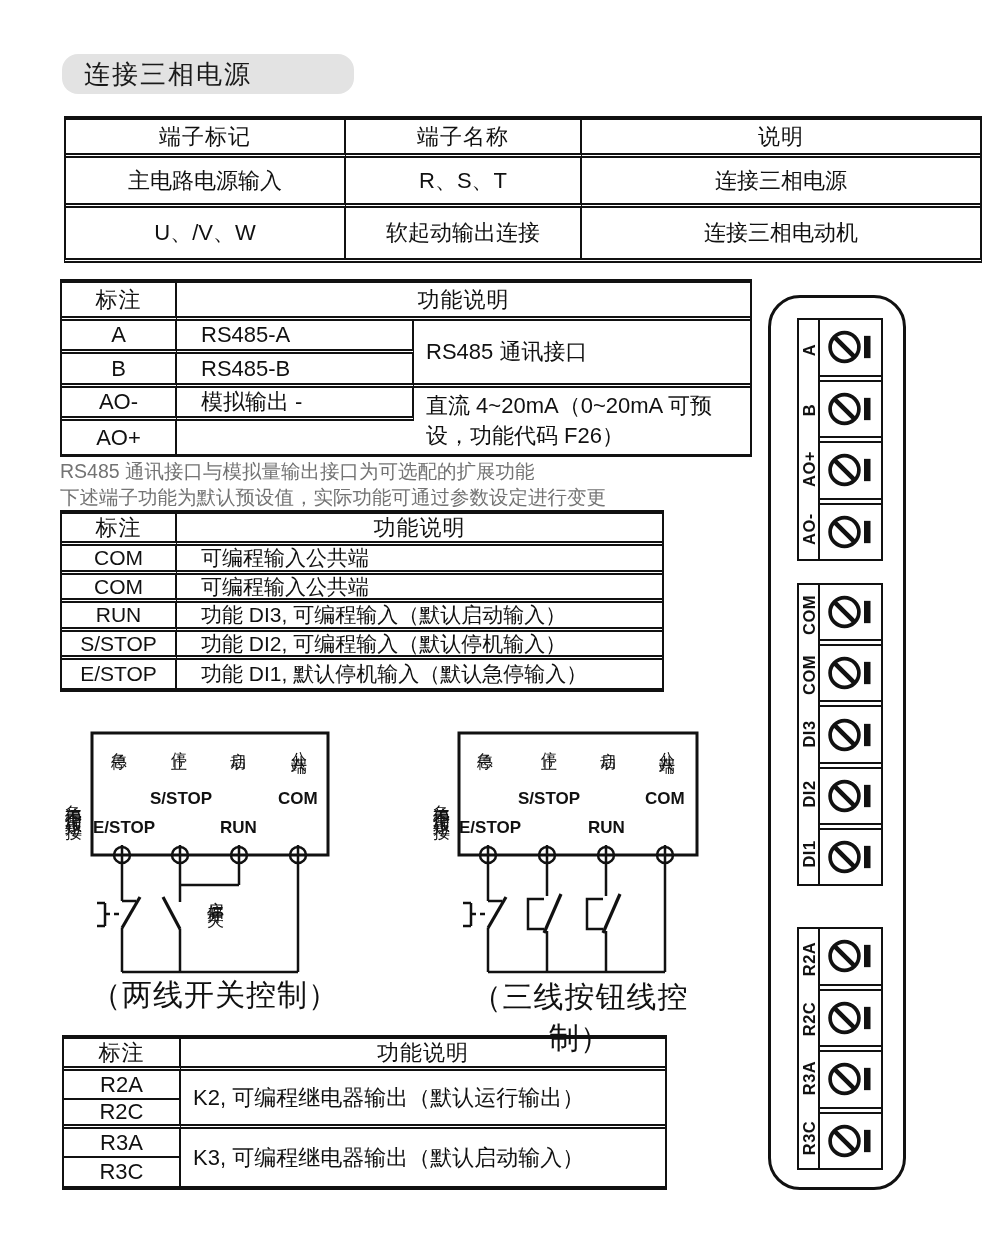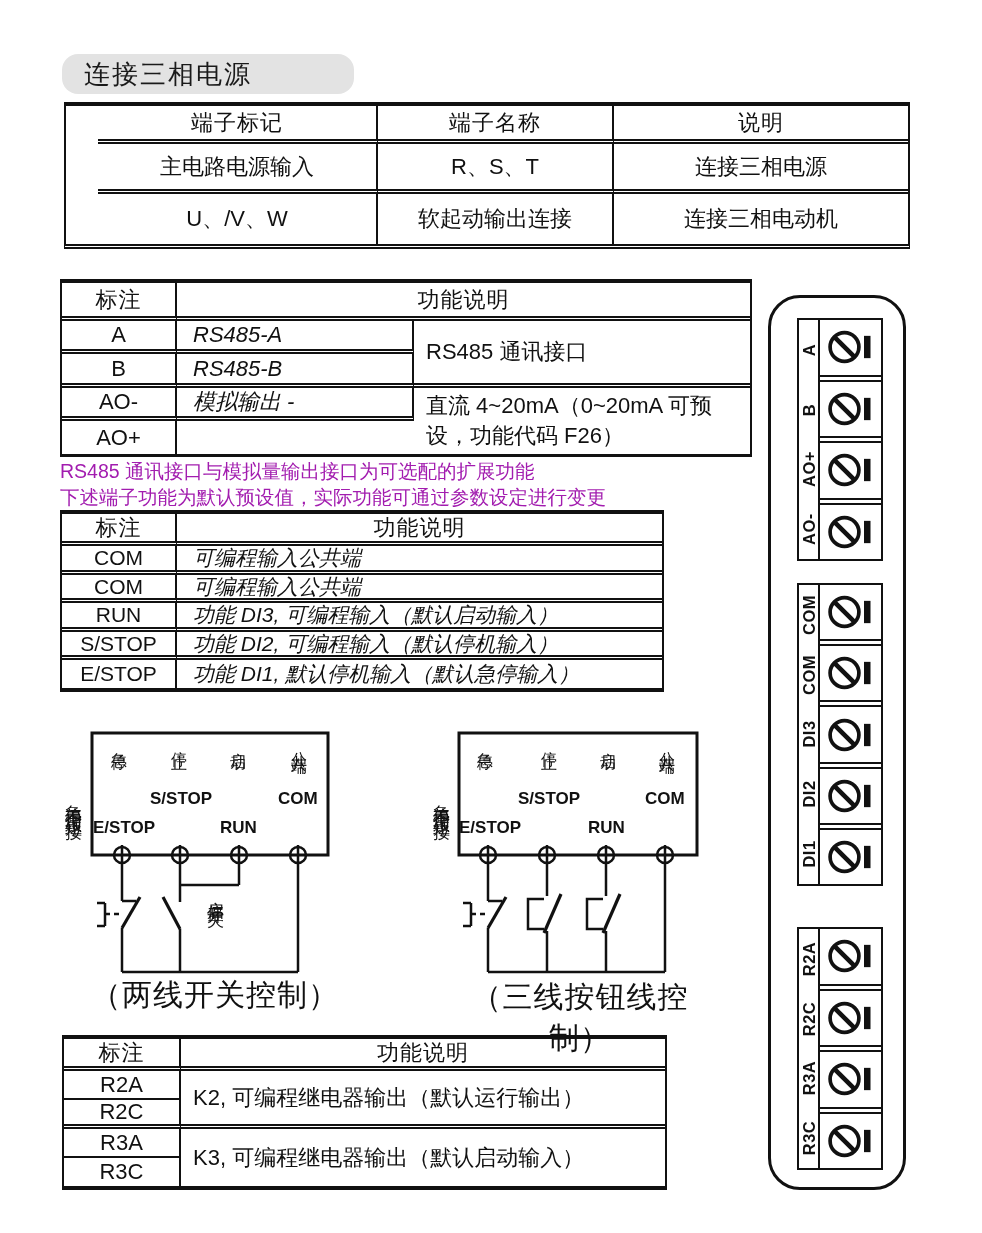--- a/index.html
+++ b/index.html
@@ -8,50 +8,50 @@
   #page { position:relative; width:982px; height:1233px; background:#fff; overflow:hidden; }
 
   
   .pill { position:absolute; left:62px; top:54px; width:292px; height:40px;
           background:#e3e3e3; border-radius:16px; font-size:26px; line-height:40px;
           padding-left:22px; color:#1a1a1a; letter-spacing:2px; }
 
   
   .tbl { position:absolute; display:grid; border:2px solid #111; }
   .tbl .c { display:flex; align-items:center; justify-content:center; font-size:22px; height:100%; }
-  .tbl .left { justify-content:flex-start; padding-left:16px;font-style:italic; }
+  .tbl .left { justify-content:flex-start; padding-left:24px; }
   .br  { border-right:2px solid #111; }
   .bbd { border-bottom:5px double #111; }
   .bbs { border-bottom:2px solid #111; }
   .hdr { font-size:22px; letter-spacing:1px; }
   .lat { font-size:23px; }
 
-  #table1 { left:64px; top:102px; width:846px;
+  #table1 { left:64px; top:116px; width:918px;
             grid-template-columns:280px 236px 1fr;
             grid-template-rows:38px 50px 50px;
-            border-top-width:4px; border-bottom:5px double #111;padding-left:32px; }
+            border-top-width:4px; border-bottom:5px double #111; }
   #table2 { left:60px; top:279px; width:692px;
             grid-template-columns:115px 237px 1fr;
             grid-template-rows:38px 33px 34px 33px 33px;
             border-top-width:4px; border-bottom-width:3px; }
   #table3 { left:60px; top:510px; width:604px;
             grid-template-columns:115px 1fr;
             grid-template-rows:32px 29px 28px 29px 28px 28px;
             border-top-width:4px; border-bottom-width:4px; }
   #table3 .c { font-size:21px; }
   #table3 .hdr { font-size:22px; }
   #table4 { left:62px; top:1035px; width:605px;
             grid-template-columns:117px 1fr;
             grid-template-rows:32px 29px 29px 29px 28px;
             border-top-width:4px; border-bottom-width:4px; }
   #table4 .c { font-size:22px; }
   .mergecell { display:flex; align-items:center; font-size:22px; padding-left:12px; line-height:30px; }
 
   
-  #notes { position:absolute; left:60px; top:458px; font-size:19.5px; line-height:26px; color:#a21caf; }
+  #notes { position:absolute; left:60px; top:458px; font-size:19.5px; line-height:26px; color:#737373; }
 
   
   .diag { position:absolute; width:350px; height:290px; }
   #diagL { left:60px; top:725px; }
   #diagR { left:430px; top:725px; }
   .diag svg { position:absolute; left:0; top:0; }
   .vtext { position:absolute; writing-mode:vertical-rl; text-orientation:upright;
            font-size:16px; letter-spacing:3px; color:#111; }
   .dlabel { position:absolute; font-size:17px; font-weight:600; white-space:nowrap; }
   .caption { position:absolute; font-size:30px; letter-spacing:1px; text-align:center; }

